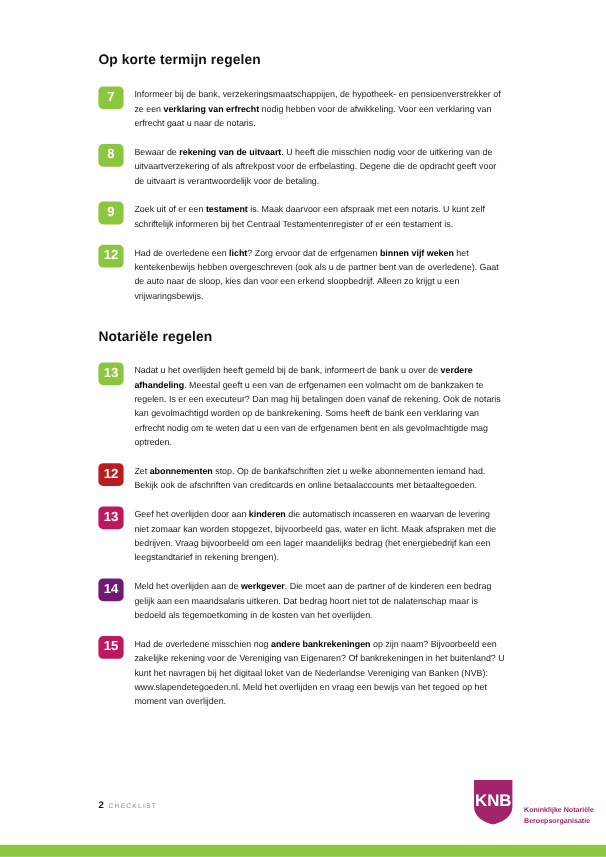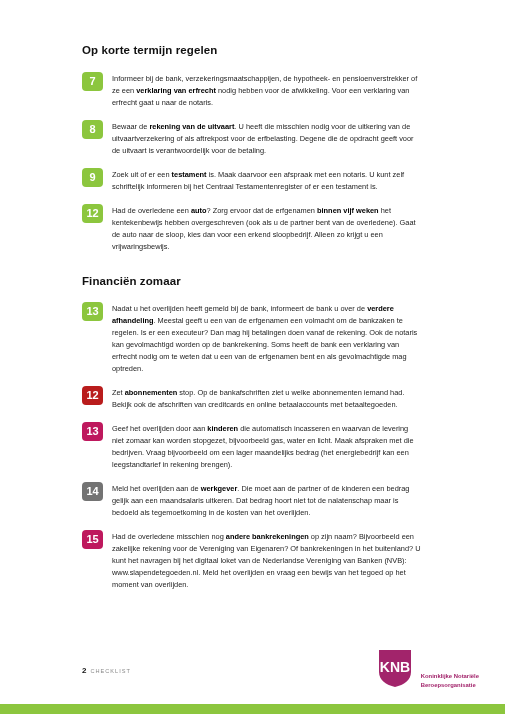--- a/index.html
+++ b/index.html
@@ -105,21 +105,21 @@
     color: #111111;
   }
   .page-label {
     font-size: 5.6px;
     letter-spacing: 1px;
     color: #8a8a8a;
     text-transform: uppercase;
   }
   .logo-wrap {
     position: absolute;
-    right: 26px;
+    right: 10px;
     top: 2px;
     display: flex;
     align-items: flex-start;
   }
   .logo-mark {
     position: relative;
     width: 44px;
     height: 44px;
   }
   .logo-mark svg { display: block; }
@@ -161,44 +161,44 @@
         <div class="item-text">Bewaar de <b>rekening van de uitvaart</b>. U heeft die misschien nodig voor de uitkering van de uitvaartverzekering of als aftrekpost voor de erfbelasting. Degene die de opdracht geeft voor de uitvaart is verantwoordelijk voor de betaling.</div>
       </div>
 
       <div class="item">
         <div class="badge" style="background: rgb(140, 198, 62);">9</div>
         <div class="item-text">Zoek uit of er een <b>testament</b> is. Maak daarvoor een afspraak met een notaris. U kunt zelf schriftelijk informeren bij het Centraal Testamentenregister of er een testament is.</div>
       </div>
 
       <div class="item">
         <div class="badge" style="background: rgb(140, 198, 62);">12</div>
-        <div class="item-text">Had de overledene een <b>auto</b>? Zorg ervoor dat de erfgenamen <b>binnen vijf weken</b> het kentekenbewijs hebben overgeschreven (ook als u de partner bent van de overledene). Gaat de auto naar de sloop, kies dan voor een erkend sloopbedrijf. Alleen zo krijgt u een vrijwaringsbewijs.</div>
+        <div class="item-text">Had de overledene een <b>licht</b>? Zorg ervoor dat de erfgenamen <b>binnen vijf weken</b> het kentekenbewijs hebben overgeschreven (ook als u de partner bent van de overledene). Gaat de auto naar de sloop, kies dan voor een erkend sloopbedrijf. Alleen zo krijgt u een vrijwaringsbewijs.</div>
       </div>
     </div>
 
     <div class="section">
-      <h2 class="section-title">Financiën zomaar</h2>
+      <h2 class="section-title">Notariële regelen</h2>
 
       <div class="item">
         <div class="badge" style="background: rgb(140, 198, 62);">13</div>
         <div class="item-text">Nadat u het overlijden heeft gemeld bij de bank, informeert de bank u over de <b>verdere afhandeling</b>. Meestal geeft u een van de erfgenamen een volmacht om de bankzaken te regelen. Is er een executeur? Dan mag hij betalingen doen vanaf de rekening. Ook de notaris kan gevolmachtigd worden op de bankrekening. Soms heeft de bank een verklaring van erfrecht nodig om te weten dat u een van de erfgenamen bent en als gevolmachtigde mag optreden.</div>
       </div>
 
       <div class="item">
         <div class="badge" style="background: #b91c1c;">12</div>
         <div class="item-text">Zet <b>abonnementen</b> stop. Op de bankafschriften ziet u welke abonnementen iemand had. Bekijk ook de afschriften van creditcards en online betaalaccounts met betaaltegoeden.</div>
       </div>
 
       <div class="item">
         <div class="badge" style="background: #be185d;">13</div>
         <div class="item-text">Geef het overlijden door aan <b>kinderen</b> die automatisch incasseren en waarvan de levering niet zomaar kan worden stopgezet, bijvoorbeeld gas, water en licht. Maak afspraken met die bedrijven. Vraag bijvoorbeeld om een lager maandelijks bedrag (het energiebedrijf kan een leegstandtarief in rekening brengen).</div>
       </div>
 
       <div class="item">
-        <div class="badge" style="background: #737373;">14</div>
+        <div class="badge" style="background: #701a75;">14</div>
         <div class="item-text">Meld het overlijden aan de <b>werkgever</b>. Die moet aan de partner of de kinderen een bedrag gelijk aan een maandsalaris uitkeren. Dat bedrag hoort niet tot de nalatenschap maar is bedoeld als tegemoetkoming in de kosten van het overlijden.</div>
       </div>
 
 
       <div class="item">
         <div class="badge" style="background: #be185d;">15</div>
         <div class="item-text">Had de overledene misschien nog <b>andere bankrekeningen</b> op zijn naam? Bijvoorbeeld een zakelijke rekening voor de Vereniging van Eigenaren? Of bankrekeningen in het buitenland? U kunt het navragen bij het digitaal loket van de Nederlandse Vereniging van Banken (NVB): www.slapendetegoeden.nl. Meld het overlijden en vraag een bewijs van het tegoed op het moment van overlijden.</div>
       </div>
     </div>
 

